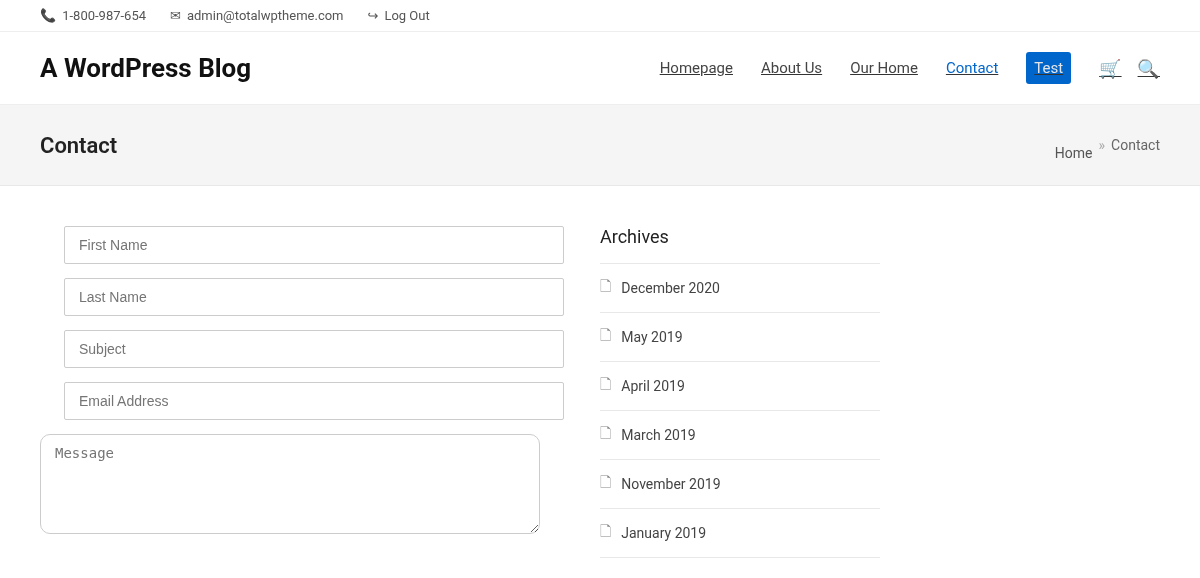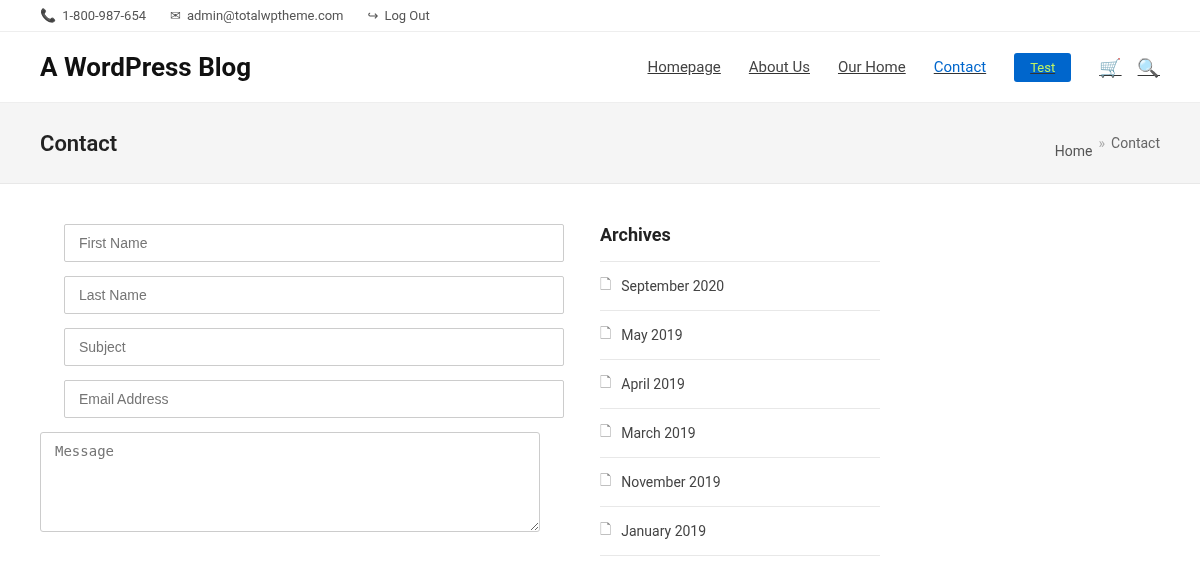--- a/index.html
+++ b/index.html
@@ -46,24 +46,24 @@
     }
     .nav-item {
       font-size: 15px;
       color: #444;
       text-decoration: none;
       cursor: pointer;
     }
     .nav-item.active { color: #0066cc; }
     .nav-btn {
       background: #0066cc;
-      color: #bef264;
-      padding: 7px 16px;
+      color: #e5e5e5;
+      padding: 7px 8px;
       border-radius: 3px;
-      font-size: 13px;
+      font-size: 15px;
       cursor: pointer;
       text-decoration: none;
     }
     .nav-icons {
       display: flex;
       align-items: center;
       gap: 16px;
       font-size: 18px;
       color: #444;
       cursor: pointer;
@@ -116,37 +116,37 @@
       font-size: 14px;
       color: #555;
       outline: none;
       background: #fff;
       margin-left: 24px;
     }
     .form-textarea {
       width: 100%;
       padding: 10px 14px;
       border: 1px solid #ccc;
-      border-radius: 3px;
+      border-radius: 10px;
       font-size: 14px;
       color: #555;
       outline: none;
       background: #fff;
       height: 100px;
       resize: vertical;
     }
 
     
     .sidebar {
       width: 280px;
       flex-shrink: 0;
     }
     .sidebar-section-title {
       font-size: 18px;
-      font-weight: 700;
+      font-weight: 400;
       color: #222;
       margin-bottom: 16px;
     }
     .archive-list {
       list-style: none;
       border-top: 1px solid #e8e8e8;
     }
     .archive-item {
       display: flex;
       align-items: center;
@@ -223,21 +223,21 @@
     <div class="form-field">
       <textarea class="form-textarea" placeholder="Message" style=""></textarea>
     </div>
   </div>
 
   <aside class="sidebar">
     <h3 class="sidebar-section-title">Archives</h3>
     <ul class="archive-list">
       <li class="archive-item">
         <span class="doc-icon">🗋</span>
-        <span>September 2020</span>
+        <span>December 2020</span>
       </li>
       <li class="archive-item">
         <span class="doc-icon">🗋</span>
         <span>May 2019</span>
       </li>
       <li class="archive-item">
         <span class="doc-icon">🗋</span>
         <span>April 2019</span>
       </li>
       <li class="archive-item">

